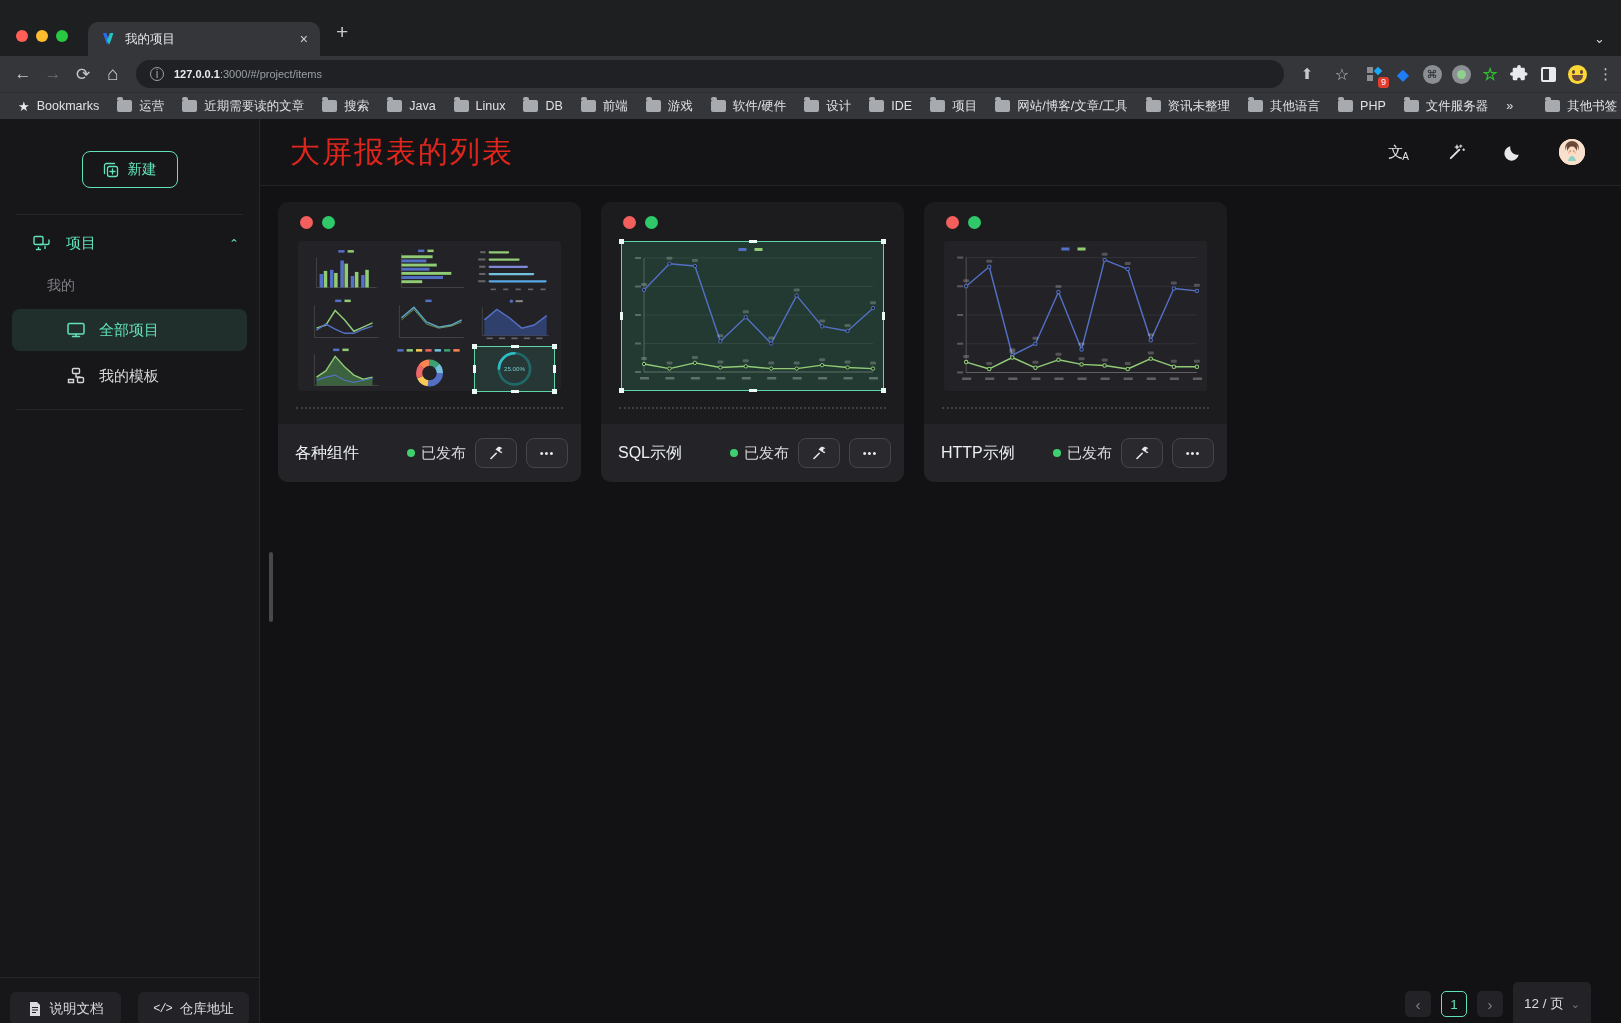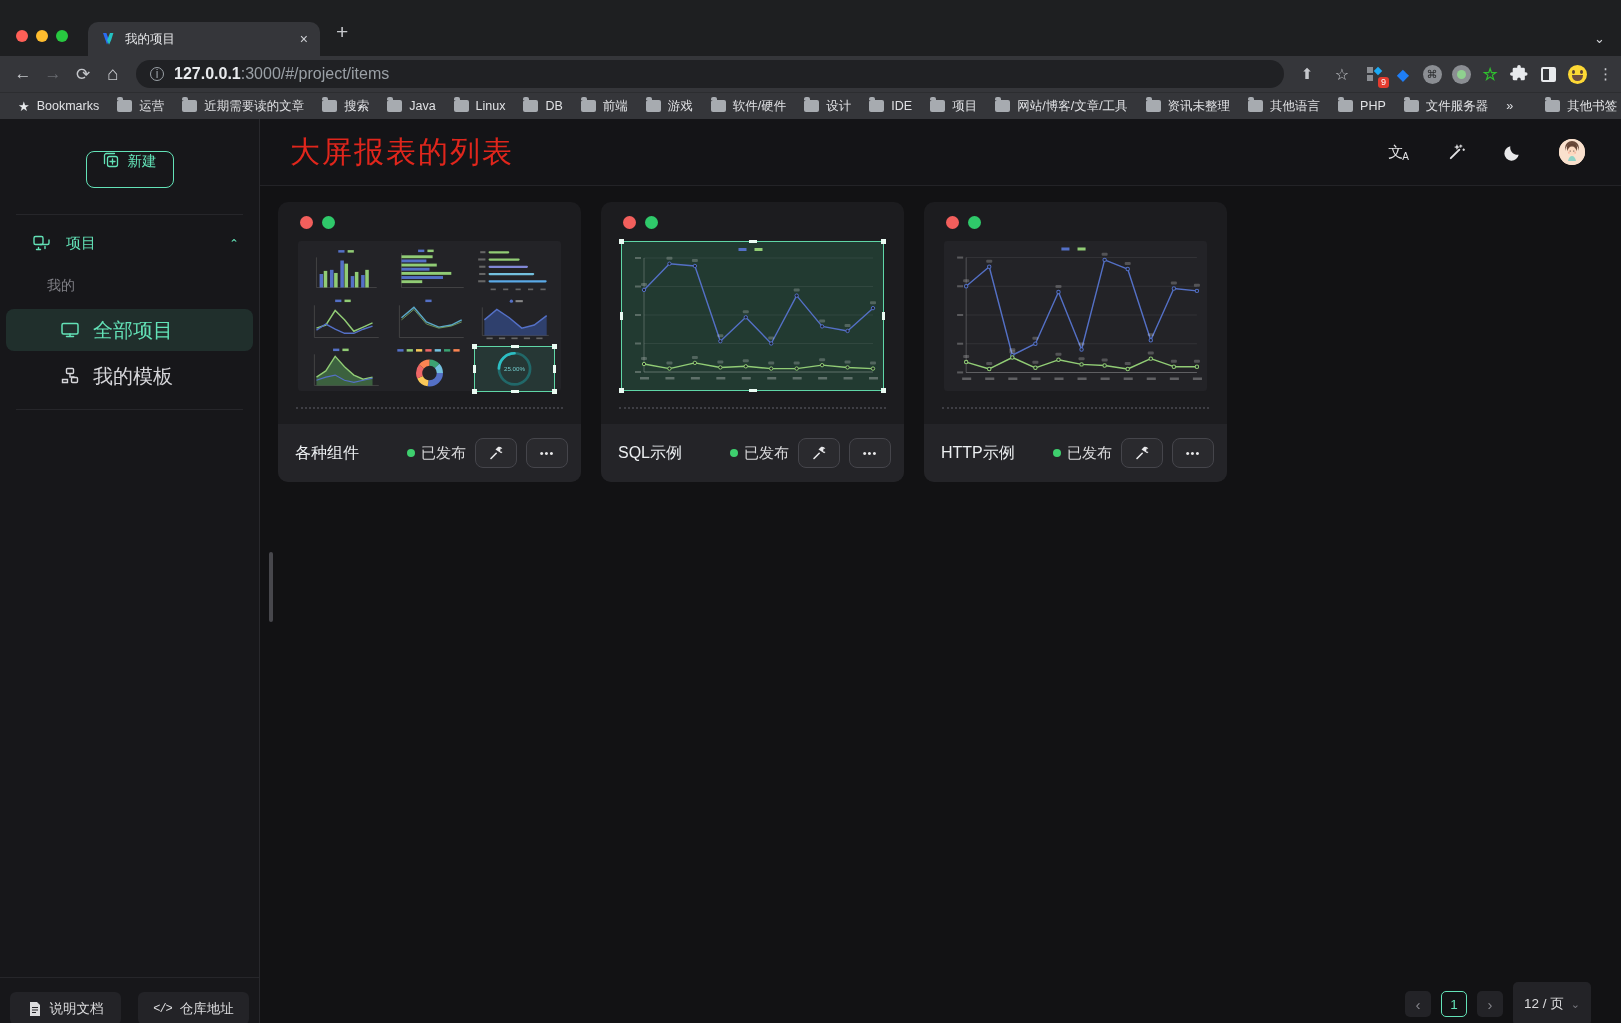--- a/index.html
+++ b/index.html
@@ -19,21 +19,21 @@
   .tab-search { position:absolute; right:16px; bottom:10px; color:#d0d2d6; font-size:13px; }
 
   .toolbar { height:36px; background:#35363a; display:flex; align-items:center; padding:0 8px; }
   .nav-ic { width:30px; height:28px; display:flex; align-items:center; justify-content:center;
     color:#c6c8cc; font-size:17px; }
   .nav-ic.dim { color:#686b70; }
   .urlbar { flex:1; height:28px; background:#202124; border-radius:14px; margin:0 8px;
     display:flex; align-items:center; padding:0 14px; gap:10px; min-width:0; }
   .url-info { color:#9aa0a6; font-size:12px; border:1.4px solid #9aa0a6; border-radius:50%;
     width:14px; height:14px; display:flex; align-items:center; justify-content:center; font-style:normal; }
-  .url-text { font-size:16px; color:#9aa0a6; white-space:nowrap;text-align:center; }
+  .url-text { font-size:11px; color:#9aa0a6; white-space:nowrap;text-align:center; }
   .url-text b { color:#e8eaed; font-weight:bold; }
   .tool-ics { display:flex; align-items:center; gap:5px; }
   .ext { position:relative; width:24px; height:24px; display:flex; align-items:center; justify-content:center; }
   .badge { position:absolute; right:-3px; bottom:-2px; background:#e33b2e; color:#fff; font-size:9px;
     padding:0 3px; border-radius:3px; line-height:11px; }
   .sw-grid { width:14px; height:14px; position:relative; }
   .sw-grid i { position:absolute; width:6px; height:6px; background:#8b8e93; }
   .sw-grid i:nth-child(1){left:0;top:0}.sw-grid i:nth-child(2){left:0;top:8px}
   .sw-grid i.diam { background:#1ba9f5; transform:rotate(45deg); left:8px; top:1px; }
   .gem { color:#1e7ef7; font-size:16px; }
@@ -59,30 +59,30 @@
   .bm-star { color:#e8eaed; font-size:13px; }
   .folder { width:15px; height:12px; background:#a7abb0; border-radius:2px; position:relative; flex:0 0 auto; }
   .folder:before { content:""; position:absolute; top:-3px; left:0; width:6px; height:3px;
     background:#a7abb0; border-radius:2px 2px 0 0; }
   .bm-sep { width:1px; height:16px; background:#55565a; margin:0 6px; }
 
   
   .page { height:920px; display:flex; background:#121214; }
   .sidebar { width:260px; background:#17171a; border-right:1px solid #28282c;
     display:flex; flex-direction:column; }
-  .btn-new { margin:32px auto 26px; width:88px; height:37px; border:1px solid #63e2b7; border-radius:8px;
-    color:#63e2b7; display:flex; justify-content:center; gap:9px; font-size:14.5px;
+  .btn-new { margin:32px auto 26px; width:96px; height:37px; border:1px solid #63e2b7; border-radius:8px;
+    color:#63e2b7; display:flex; align-items:center; justify-content:center; gap:9px; font-size:14.5px;
     background:transparent; cursor:pointer; }
   .sdivider { height:1px; background:#26262a; margin:0 16px; }
   .group-head { display:flex; align-items:center; height:56px; padding:0 20px 0 32px;
     color:#63e2b7; font-size:15px; gap:14px; }
   .chev-up { margin-left:auto; color:#63e2b7; font-size:12px; transform:scaleY(.9); }
   .group-sub { color:#7f7f85; font-size:14px; padding:6px 0 12px 47px; }
-  .sitem { height:42px; margin:2px 6px; border-radius:8px; display:flex; align-items:center;
-    padding-left:54px; gap:13px; color:#d6d6da; font-size:20px; cursor:pointer; }
+  .sitem { height:42px; margin:2px 12px; border-radius:8px; display:flex; align-items:center;
+    padding-left:54px; gap:13px; color:#d6d6da; font-size:15px; cursor:pointer; }
   .sitem.active { background:rgba(99,226,183,.12); color:#63e2b7; }
   .sitem.root { padding-left:30px; margin-top:6px; }
   .sidebar-footer { margin-top:auto; border-top:1px solid #26262a; padding:14px 10px; display:flex; gap:17px;font-family:Liberation Mono, monospace; }
   .sf-btn { flex:1; height:33px; background:#232327; border-radius:6px; display:flex; align-items:center;
     justify-content:center; gap:8px; color:#dcdcde; font-size:13.5px; cursor:pointer; }
 
   .main { flex:1; position:relative; display:flex; flex-direction:column; min-width:0; }
   .main-header { height:67px; background:#141417; border-bottom:1px solid #232327;
     display:flex; align-items:center; padding:0 36px 0 30px; flex:0 0 auto; }
   .page-title { font-size:30px; color:#e0261c; letter-spacing:2px; font-weight:500; }

